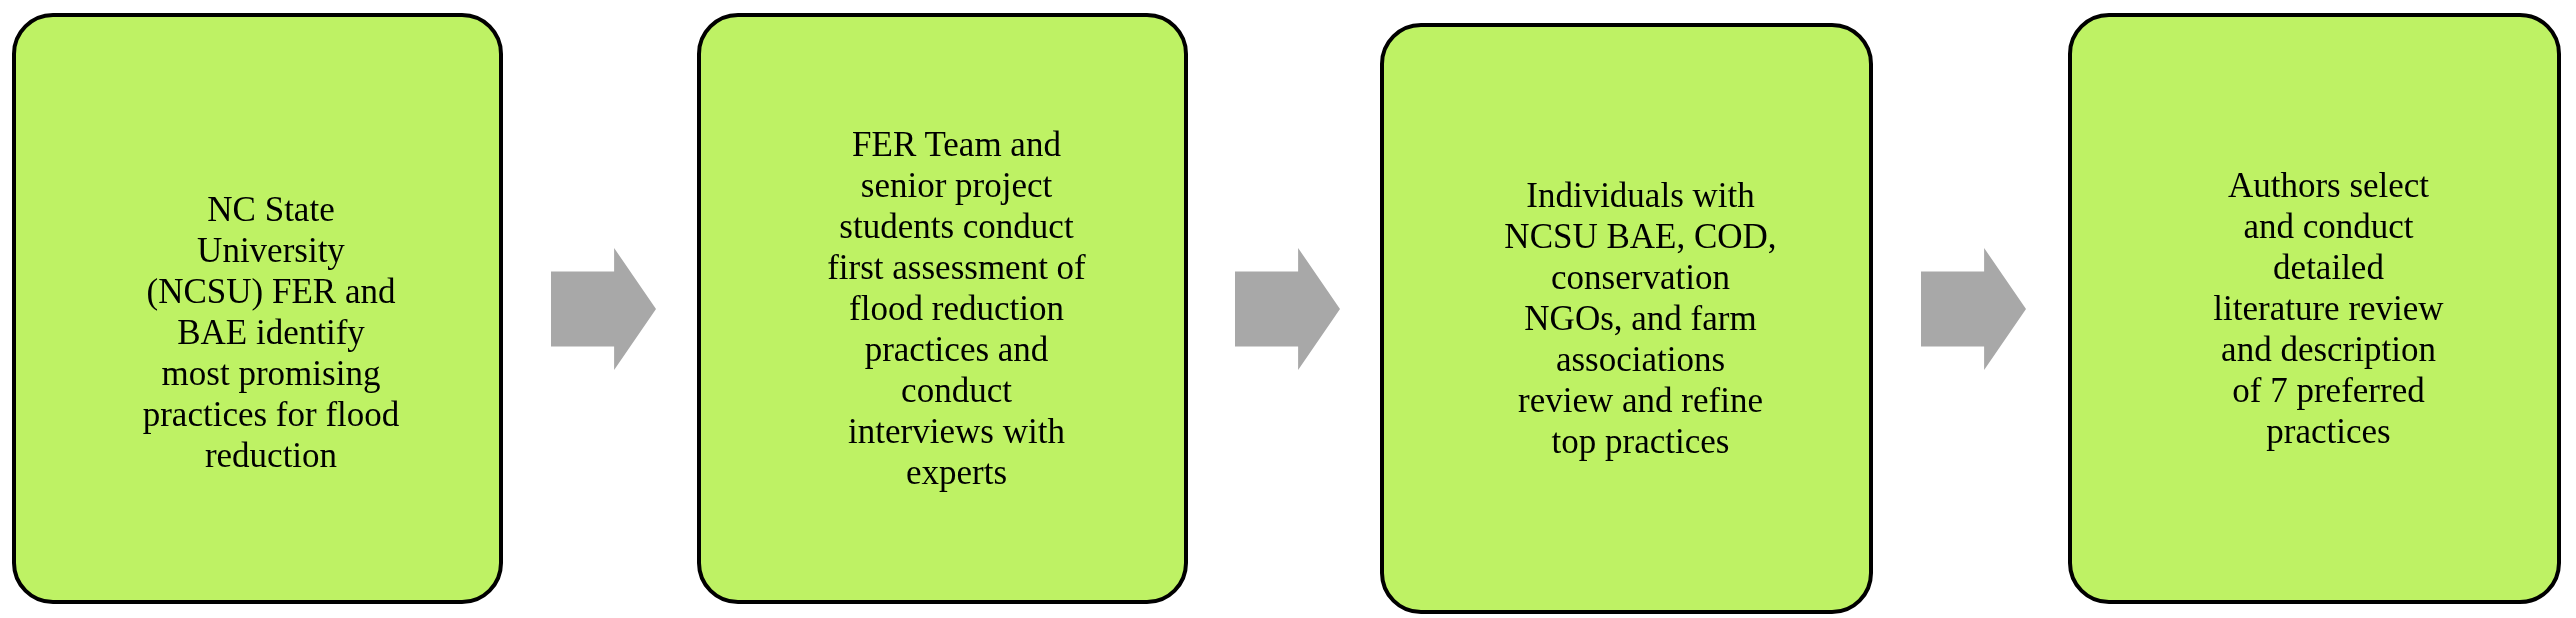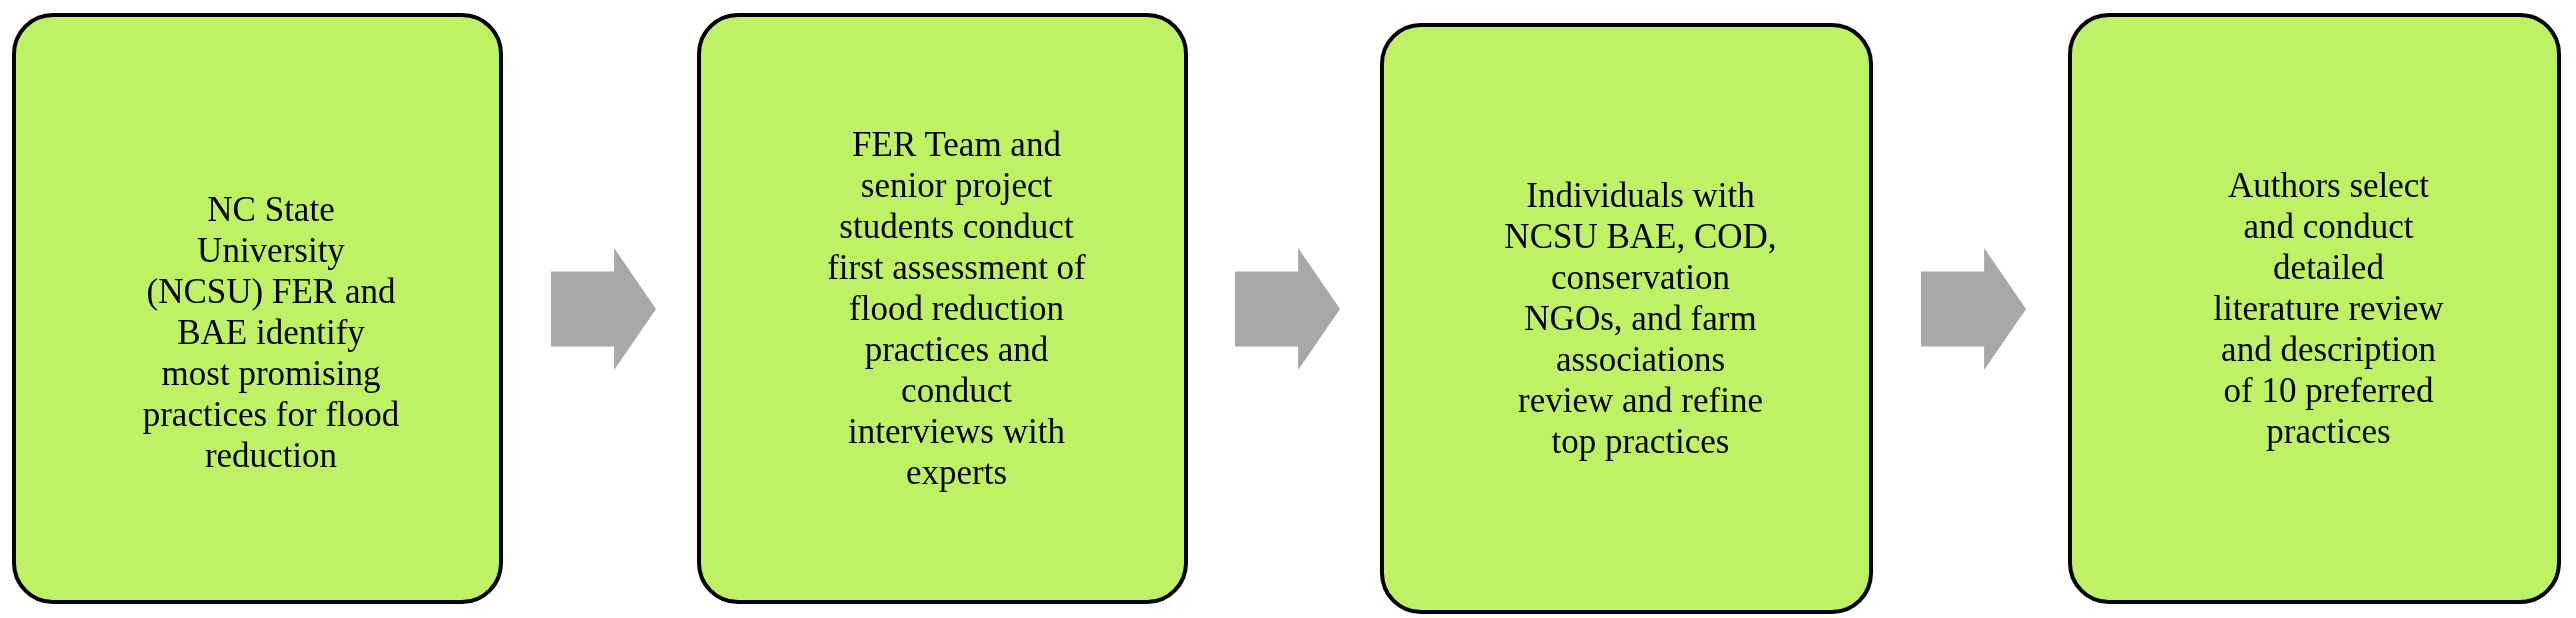--- a/index.html
+++ b/index.html
@@ -121,18 +121,18 @@
       <polygon points="0,41 110,41 110,0 183,106 110,212 110,171 0,171" fill="#a8a8a8"></polygon>
     </svg>
   </div>
 
   <div class="process-box" id="box-4">
     <span class="box-text">Authors select
 and conduct
 detailed
 literature review
 and description
-of 10 preferred
+of 7 preferred
 practices</span>
   </div>
 
 </div>
 
 
 </body></html>

